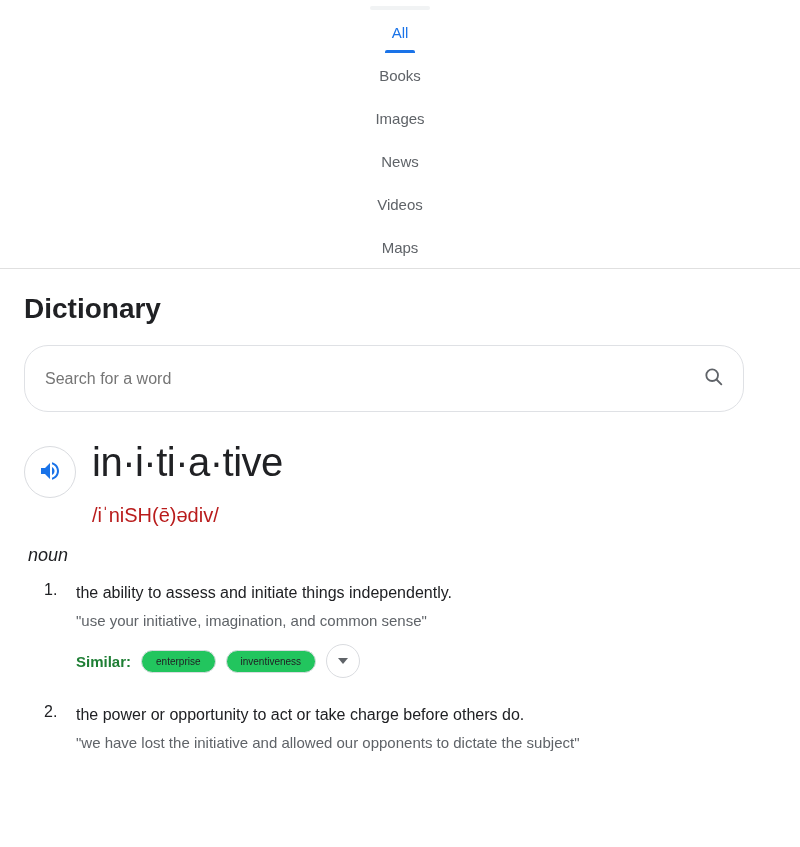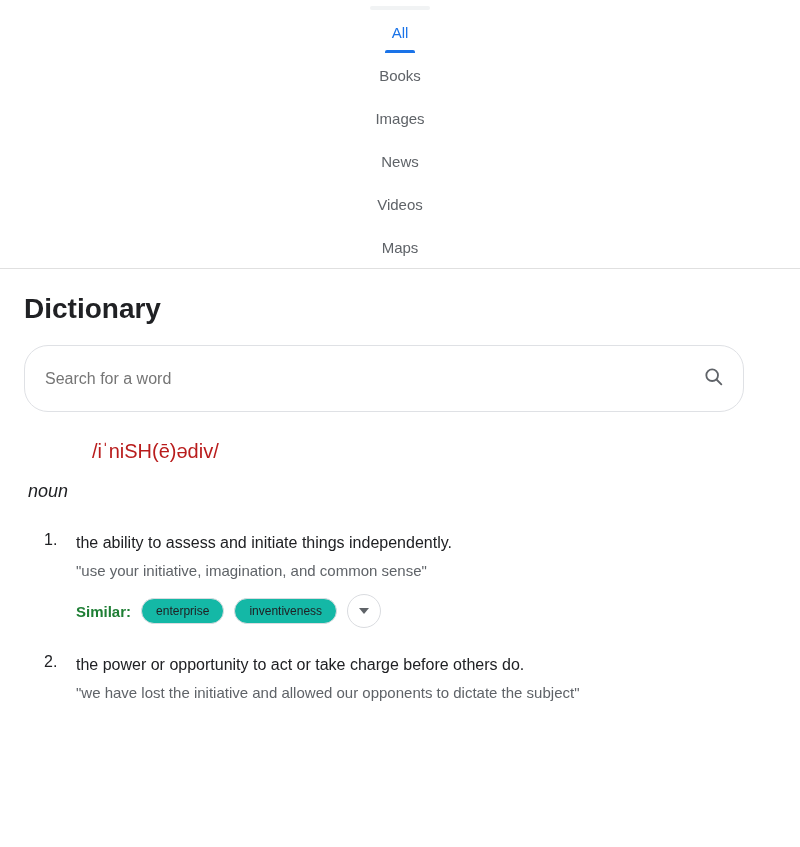--- a/index.html
+++ b/index.html
@@ -140,21 +140,21 @@
       color: #b91c1c;
       margin-left: 68px;
       margin-bottom: 18px;
     }
 
     
     .part-of-speech {
       font-size: 18px;
       font-style: italic;
       color: #202124;
-      margin-bottom: 28px;
+      margin-bottom: 14px;
       margin-left: 4px;
     }
 
     
     .definitions-list {
       margin-left: 20px;
       list-style: none;
     }
 
     .definition-item {
@@ -200,24 +200,24 @@
     .similar-label {
       font-size: 15px;
       color: #1e7e34;
       font-weight: 700;
     }
 
     .similar-tag {
       border: 1px solid #dadce0;
       border-radius: 20px;
       padding: 5px 14px;
-      font-size: 12px;
+      font-size: 10px;
       color: #202124;
       cursor: pointer;
-      background: #14b8a6;
+      background: #22c55e;
     }
 
     .expand-btn {
       border: 1px solid #dadce0;
       border-radius: 50%;
       width: 34px;
       height: 34px;
       display: flex;
       align-items: center;
       justify-content: center;
@@ -258,20 +258,32 @@
   <div class="search-box">
     <input type="text" placeholder="Search for a word" style="">
     <span class="search-icon">
       <svg width="20" height="20" viewBox="0 0 24 24" fill="none" stroke="#5f6368" stroke-width="2.2" stroke-linecap="round" stroke-linejoin="round">
         <circle cx="11" cy="11" r="7"></circle>
         <line x1="16.5" y1="16.5" x2="22" y2="22"></line>
       </svg>
     </span>
   </div>
 
+  <div class="word-header">
+    <button class="speaker-btn" aria-label="Play pronunciation">
+      <span>
+        <svg width="24" height="24" viewBox="0 0 24 24" fill="#1a73e8" xmlns="http://www.w3.org/2000/svg">
+          <path d="M3 9v6h4l5 5V4L7 9H3z"></path>
+          <path d="M16.5 12c0-1.77-1.02-3.29-2.5-4.03v8.05c1.48-.73 2.5-2.25 2.5-4.02z" fill="#1a73e8"></path>
+          <path d="M14 3.23v2.06c2.89.86 5 3.54 5 6.71s-2.11 5.85-5 6.71v2.06c4.01-.91 7-4.49 7-8.77s-2.99-7.86-7-8.77z" fill="#1a73e8"></path>
+        </svg>
+      </span>
+    </button>
+    <span class="word-text">in·i·ti·a·tive</span>
+  </div>
 
   <div class="phonetic">/iˈniSH(ē)ədiv/</div>
 
   <div class="part-of-speech">noun</div>
 
   <ol class="definitions-list">
 
     <li class="definition-item">
       <span class="def-number">1.</span>
       <div class="def-content">

